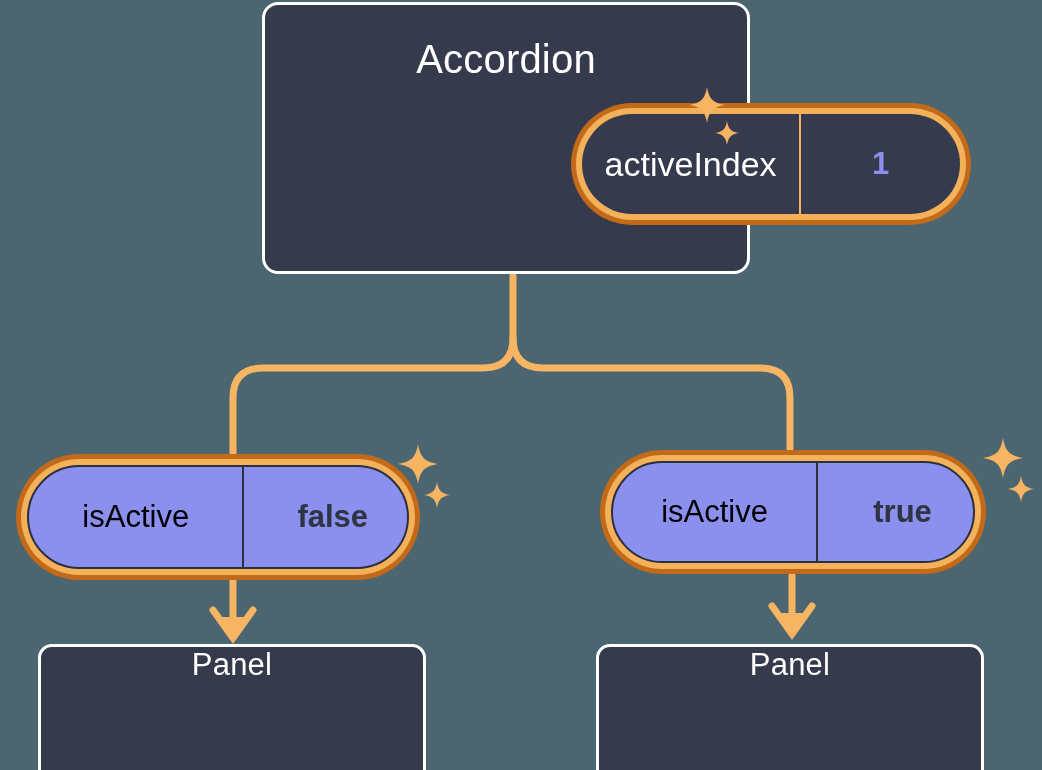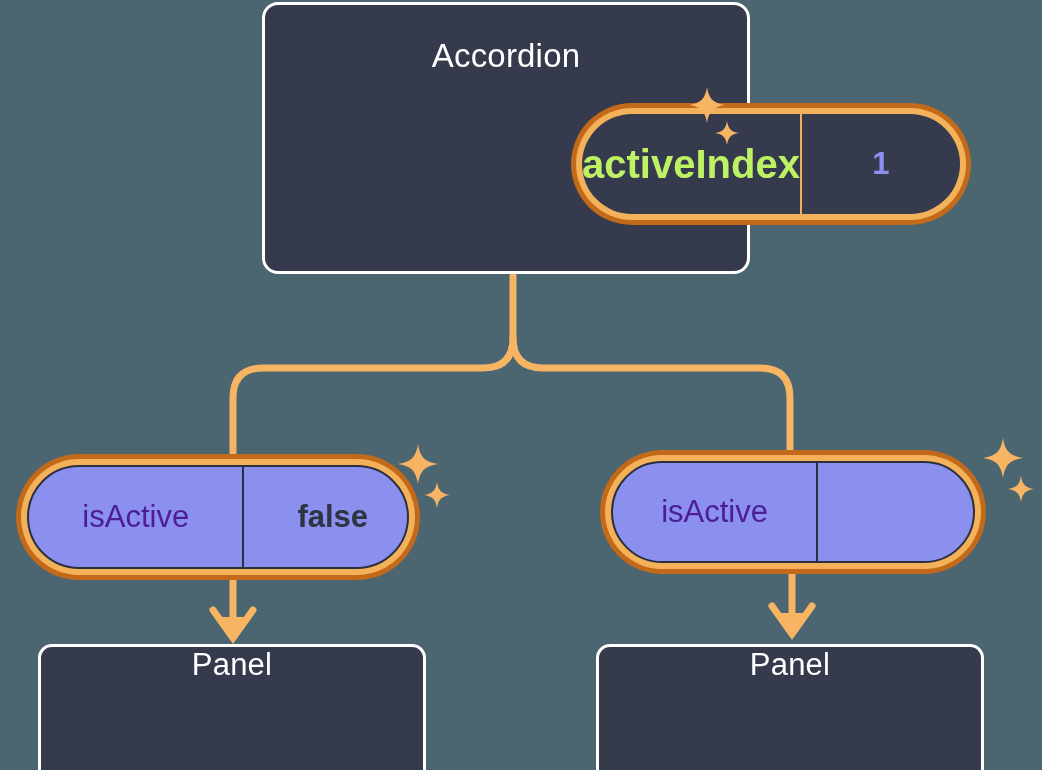--- a/index.html
+++ b/index.html
@@ -35,21 +35,21 @@
   .comp-box {
     position: absolute;
     background: #353b4c;
     border: 3px solid #ffffff;
     border-radius: 16px;
     box-sizing: border-box;
     z-index: 3;
   }
   .comp-title {
     color: #ffffff;
-    font-size: 33px;
+    font-size: 40px;
     font-weight: 400;
     letter-spacing: 0.2px;
     text-align: center;
     white-space: nowrap;
   }
 
   
   #accordion-box {
     left: 262px;
     top: 2px;
@@ -105,40 +105,40 @@
     box-sizing: border-box;
     white-space: nowrap;
   }
 
   
   .pill--dark .pill-inner {
     background: #353b4c;
     border: none;
   }
   .pill--dark .pill-key {
-    color: #bef264;
-    font-size: 40px;
-    font-weight: 700;
+    color: #ffffff;
+    font-size: 34px;
+    font-weight: 400;
     flex: 0 0 58%;
     border-right: 2px solid #f3b15a;
   }
   .pill--dark .pill-val {
     color: #8b8fee;
     font-size: 31px;
     font-weight: bold;
     flex: 1 1 auto;
   }
 
   
   .pill--lav .pill-inner {
     background: #8b8fee;
     border: 2px solid #2b3040;
   }
   .pill--lav .pill-key {
-    color: #4c1d95;
+    color: #000000;
     font-size: 31px;
     font-weight: 400;
     flex: 0 0 57%;
     border-right: 2px solid #2b3040;
   }
   .pill--lav .pill-val {
     color: #2e3441;
     font-size: 31px;
     font-weight: bold;
     flex: 1 1 auto;
@@ -243,20 +243,21 @@
   <div class="sparkle" style="left:424px; top:482px;">
     <svg width="26" height="26" viewBox="0 0 36 36">
       <path d="M18 0 C20 12 24 16 36 18 C24 20 20 24 18 36 C16 24 12 20 0 18 C12 16 16 12 18 0 Z" fill="#f7b563"></path>
     </svg>
   </div>
 
   <div id="pill-right-prop" class="pill pill--lav">
     <div class="pill-ring">
       <div class="pill-inner">
         <div class="pill-key">isActive</div>
+        <div class="pill-val">true</div>
       </div>
     </div>
   </div>
   <div class="sparkle" style="left:983px; top:438px;">
     <svg width="40" height="40" viewBox="0 0 36 36">
       <path d="M18 0 C20 12 24 16 36 18 C24 20 20 24 18 36 C16 24 12 20 0 18 C12 16 16 12 18 0 Z" fill="#f7b563"></path>
     </svg>
   </div>
   <div class="sparkle" style="left:1008px; top:476px;">
     <svg width="26" height="26" viewBox="0 0 36 36">

